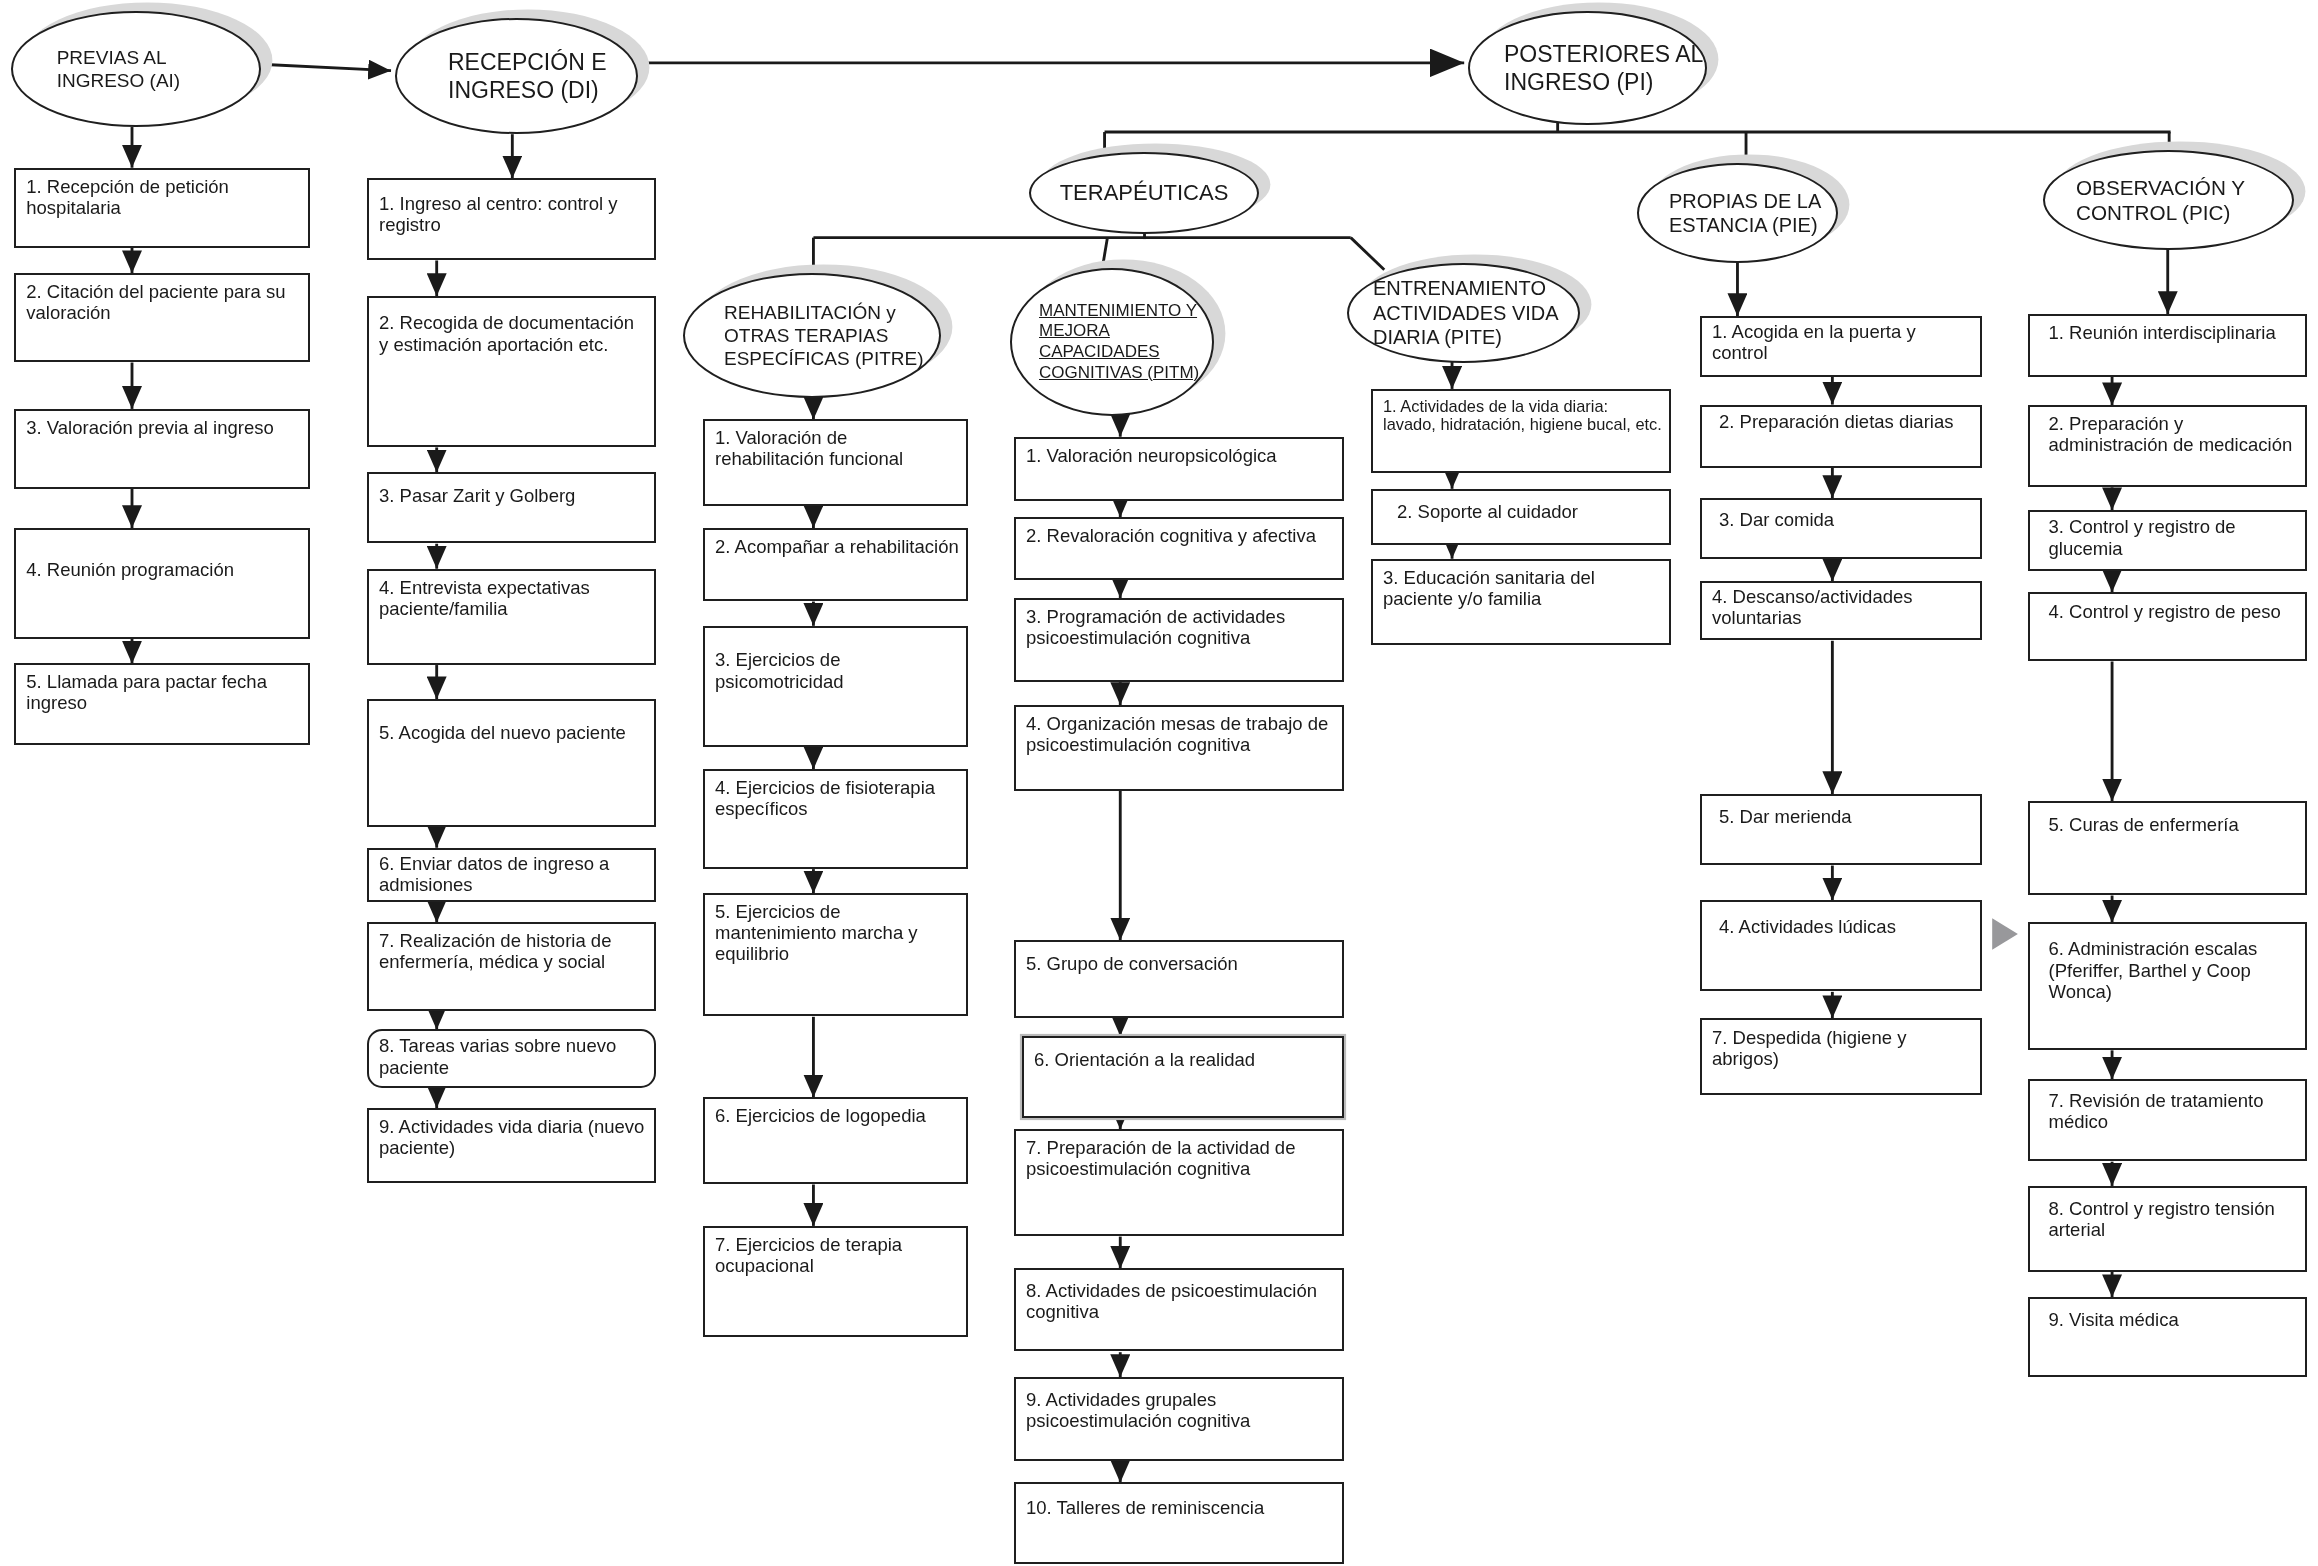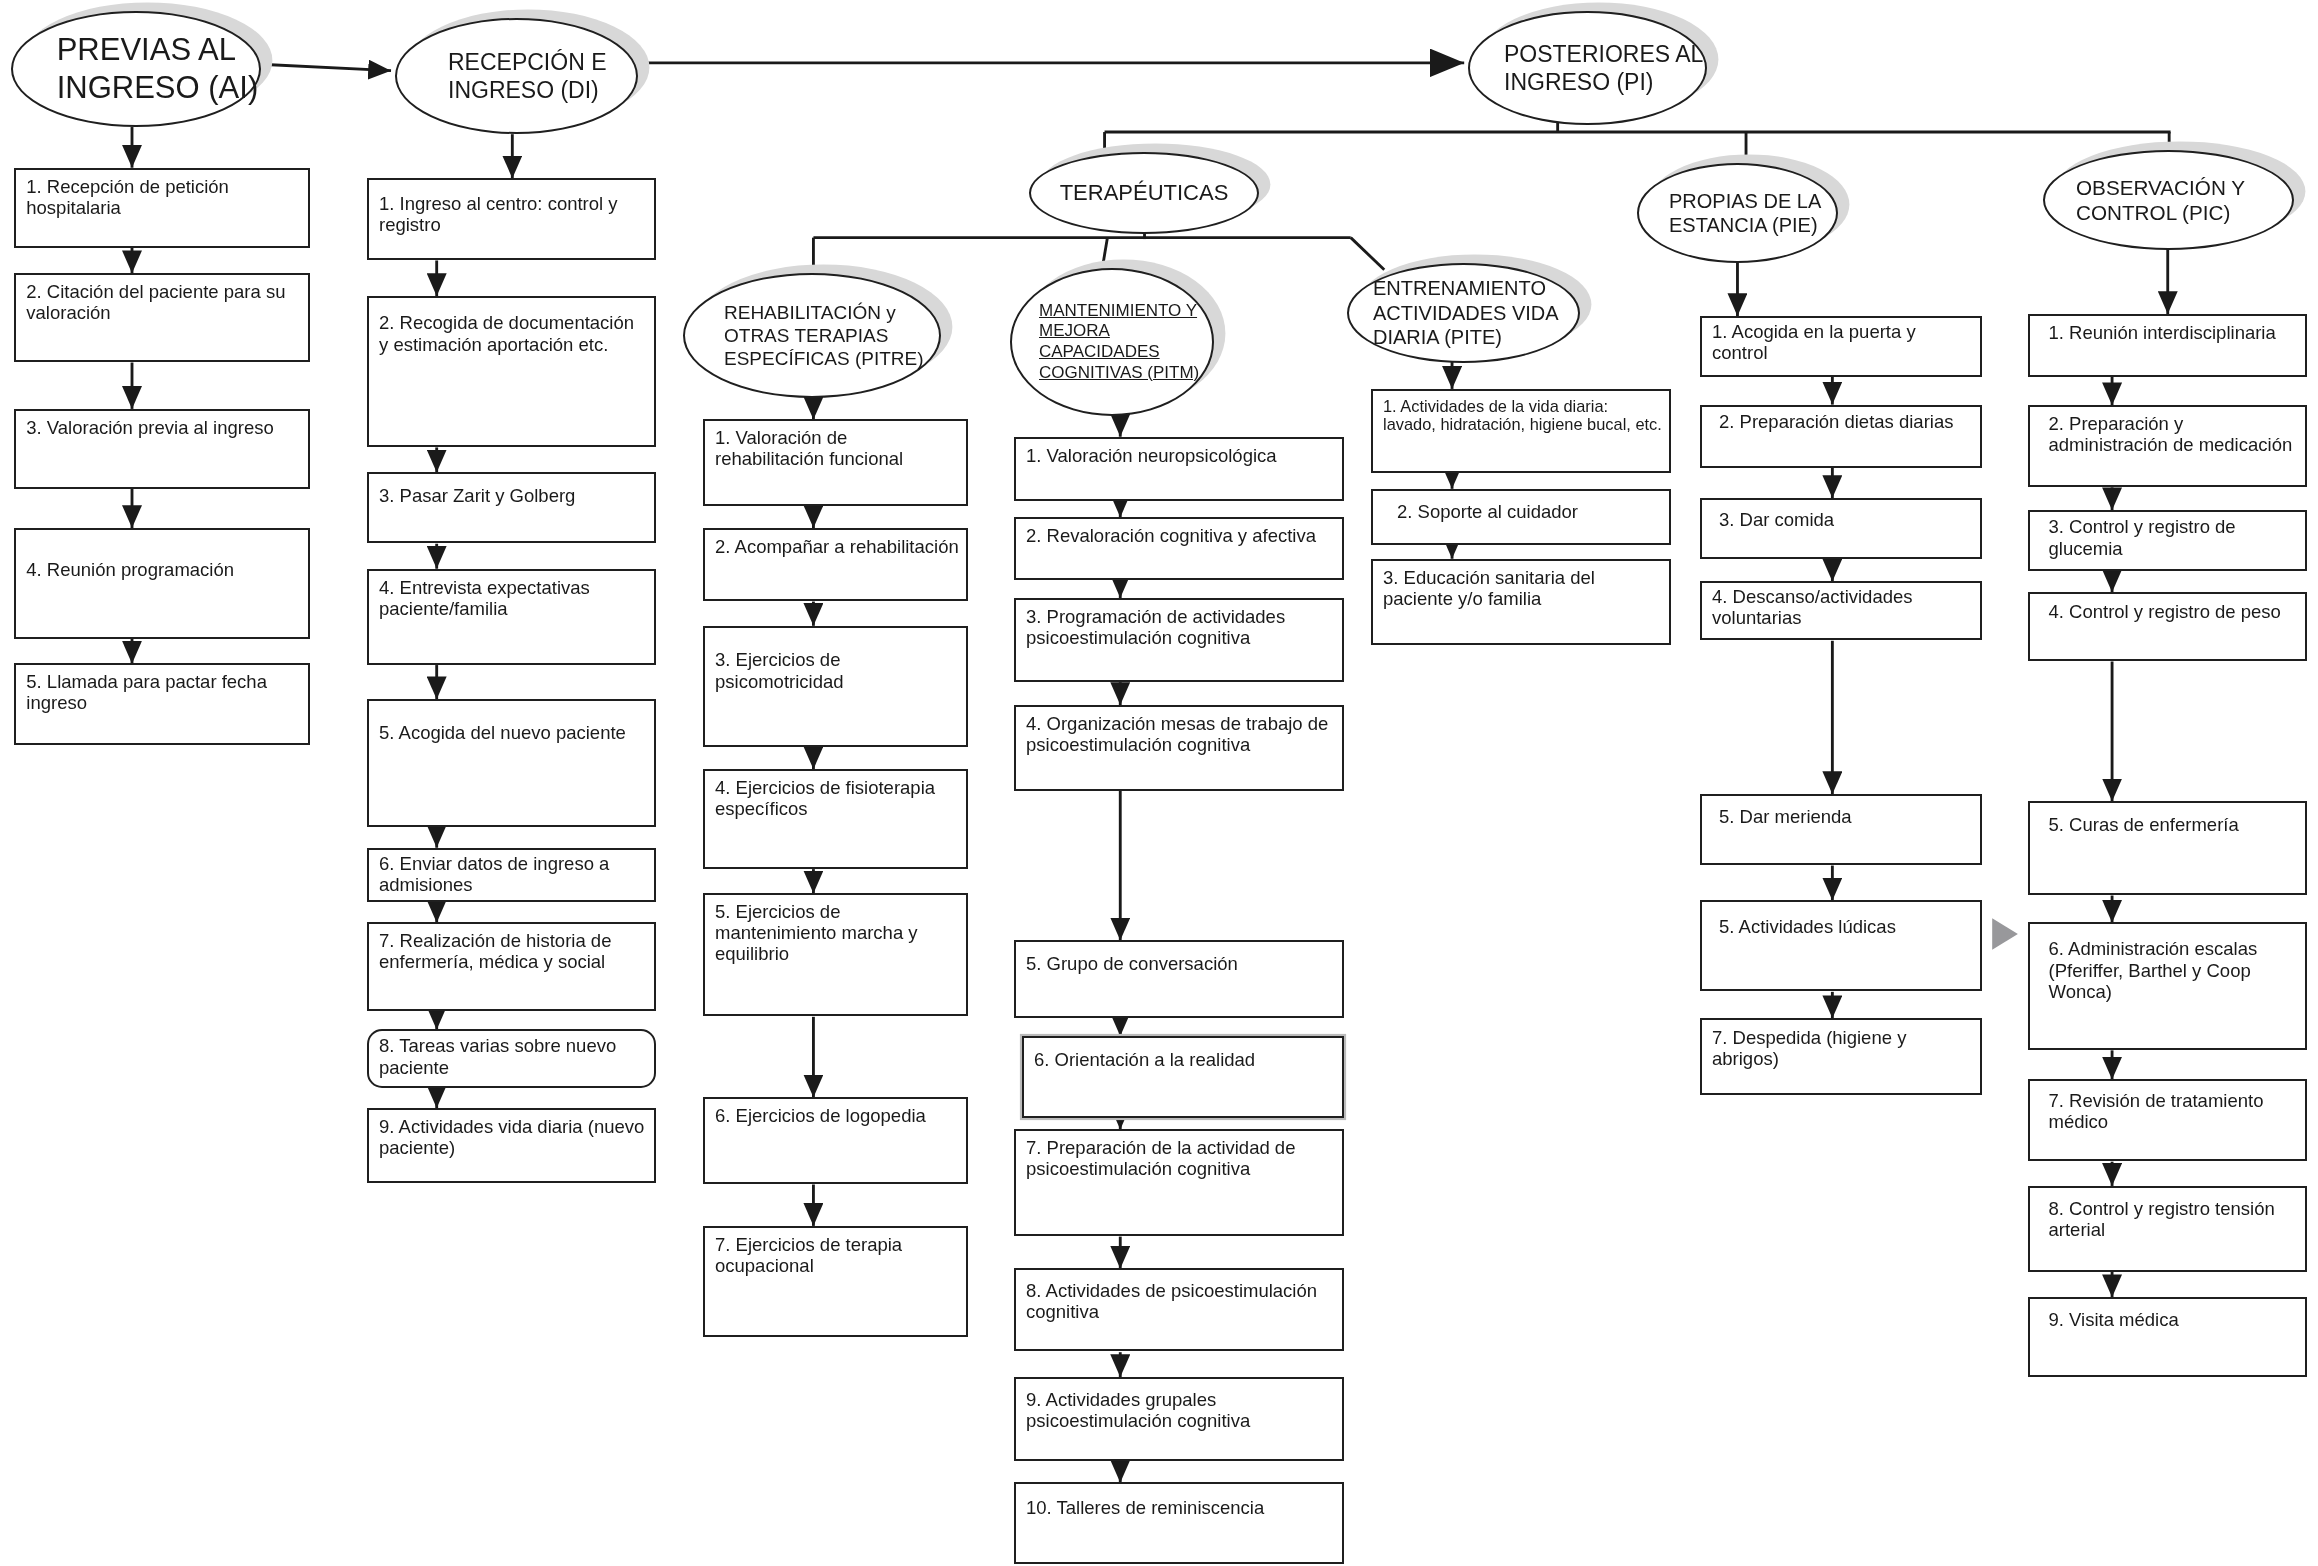--- a/index.html
+++ b/index.html
@@ -98,21 +98,21 @@
       <line x1="2960" y1="800" x2="2960" y2="830" marker-end="url(#ah)"></line>
       <line x1="2960" y1="927" x2="2960" y2="1123" marker-end="url(#ah)"></line>
       <line x1="2960" y1="1255" x2="2960" y2="1293" marker-end="url(#ah)"></line>
       <line x1="2960" y1="1472" x2="2960" y2="1513" marker-end="url(#ah)"></line>
       <line x1="2960" y1="1628" x2="2960" y2="1662" marker-end="url(#ah)"></line>
       <line x1="2960" y1="1782" x2="2960" y2="1818" marker-end="url(#ah)"></line>
     </g>
     <polygon points="2792,1287 2792,1331 2828,1309" fill="#98989b"></polygon>
   </svg>
 
-  <div class="ellipse" style="left:10.7px;top:10.7px;width:250px;height:116px;font-size:31px;padding-left:44px;">PREVIAS AL
+  <div class="ellipse" style="left:10.7px;top:10.7px;width:250px;height:116px;font-size:19px;padding-left:44px;">PREVIAS AL
 INGRESO (AI)</div>
   <div class="ellipse" style="left:395px;top:18px;width:243px;height:116px;font-size:23px;padding-left:51px;">RECEPCIÓN E
 INGRESO (DI)</div>
   <div class="ellipse" style="left:1468px;top:10.7px;width:239px;height:114px;font-size:23px;padding-left:34px;">POSTERIORES AL
 INGRESO (PI)</div>
   <div class="ellipse" style="left:683px;top:273px;width:258px;height:125px;font-size:19px;padding-left:39px;">REHABILITACIÓN y
 OTRAS TERAPIAS
 ESPECÍFICAS (PITRE)</div>
   <div class="ellipse center" style="left:1029px;top:152px;width:230px;height:82px;font-size:22px;">TERAPÉUTICAS</div>
   <div class="ellipse" style="left:1010px;top:268px;width:204px;height:148px;font-size:17px;padding-left:27px;text-decoration:underline;">MANTENIMIENTO Y
@@ -163,21 +163,21 @@
 
   <div class="box fs23" style="left:1371px;top:389px;width:300px;height:84px;">1. Actividades de la vida diaria: lavado, hidratación, higiene bucal, etc.</div>
   <div class="box" style="left:1371px;top:489px;width:300px;height:56px;padding-top:10px;padding-left:24px;">2. Soporte al cuidador</div>
   <div class="box" style="left:1371px;top:559px;width:300px;height:86px;">3. Educación sanitaria del paciente y/o familia</div>
 
   <div class="box" style="left:1700px;top:316px;width:282px;height:61px;padding-top:2.9px;">1. Acogida en la puerta y control</div>
   <div class="box" style="left:1700px;top:405px;width:282px;height:63px;padding-top:4.3px;padding-left:17px;">2. Preparación dietas diarias</div>
   <div class="box" style="left:1700px;top:498px;width:282px;height:61px;padding-top:8.6px;padding-left:17px;">3. Dar comida</div>
   <div class="box" style="left:1700px;top:581px;width:282px;height:59px;padding-top:2.9px;">4. Descanso/actividades voluntarias</div>
   <div class="box" style="left:1700px;top:794px;width:282px;height:71px;padding-top:10px;padding-left:17px;">5. Dar merienda</div>
-  <div class="box" style="left:1700px;top:900px;width:282px;height:91px;padding-top:14.3px;padding-left:17px;">5. Actividades lúdicas</div>
+  <div class="box" style="left:1700px;top:900px;width:282px;height:91px;padding-top:14.3px;padding-left:17px;">4. Actividades lúdicas</div>
   <div class="box" style="left:1700px;top:1018px;width:282px;height:77px;padding-top:7.1px;">7. Despedida (higiene y abrigos)</div>
 
   <div class="box" style="left:2028px;top:314px;width:279px;height:63px;padding-top:5.7px;padding-left:18.5px;">1. Reunión interdisciplinaria</div>
   <div class="box" style="left:2028px;top:405px;width:279px;height:82px;padding-top:5.7px;padding-left:18.5px;">2. Preparación y administración de medicación</div>
   <div class="box" style="left:2028px;top:510px;width:279px;height:61px;padding-top:4.3px;padding-left:18.5px;">3. Control y registro de glucemia</div>
   <div class="box" style="left:2028px;top:592px;width:279px;height:69px;padding-top:7.1px;padding-left:18.5px;">4. Control y registro de peso</div>
   <div class="box" style="left:2028px;top:801px;width:279px;height:94px;padding-top:11.4px;padding-left:18.5px;">5. Curas de enfermería</div>
   <div class="box" style="left:2028px;top:922px;width:279px;height:128px;padding-top:14.3px;padding-left:18.5px;">6. Administración escalas (Pferiffer, Barthel y Coop Wonca)</div>
   <div class="box" style="left:2028px;top:1079px;width:279px;height:82px;padding-top:8.6px;padding-left:18.5px;">7. Revisión de tratamiento médico</div>
   <div class="box" style="left:2028px;top:1186px;width:279px;height:86px;padding-top:10px;padding-left:18.5px;">8. Control y registro tensión arterial</div>

